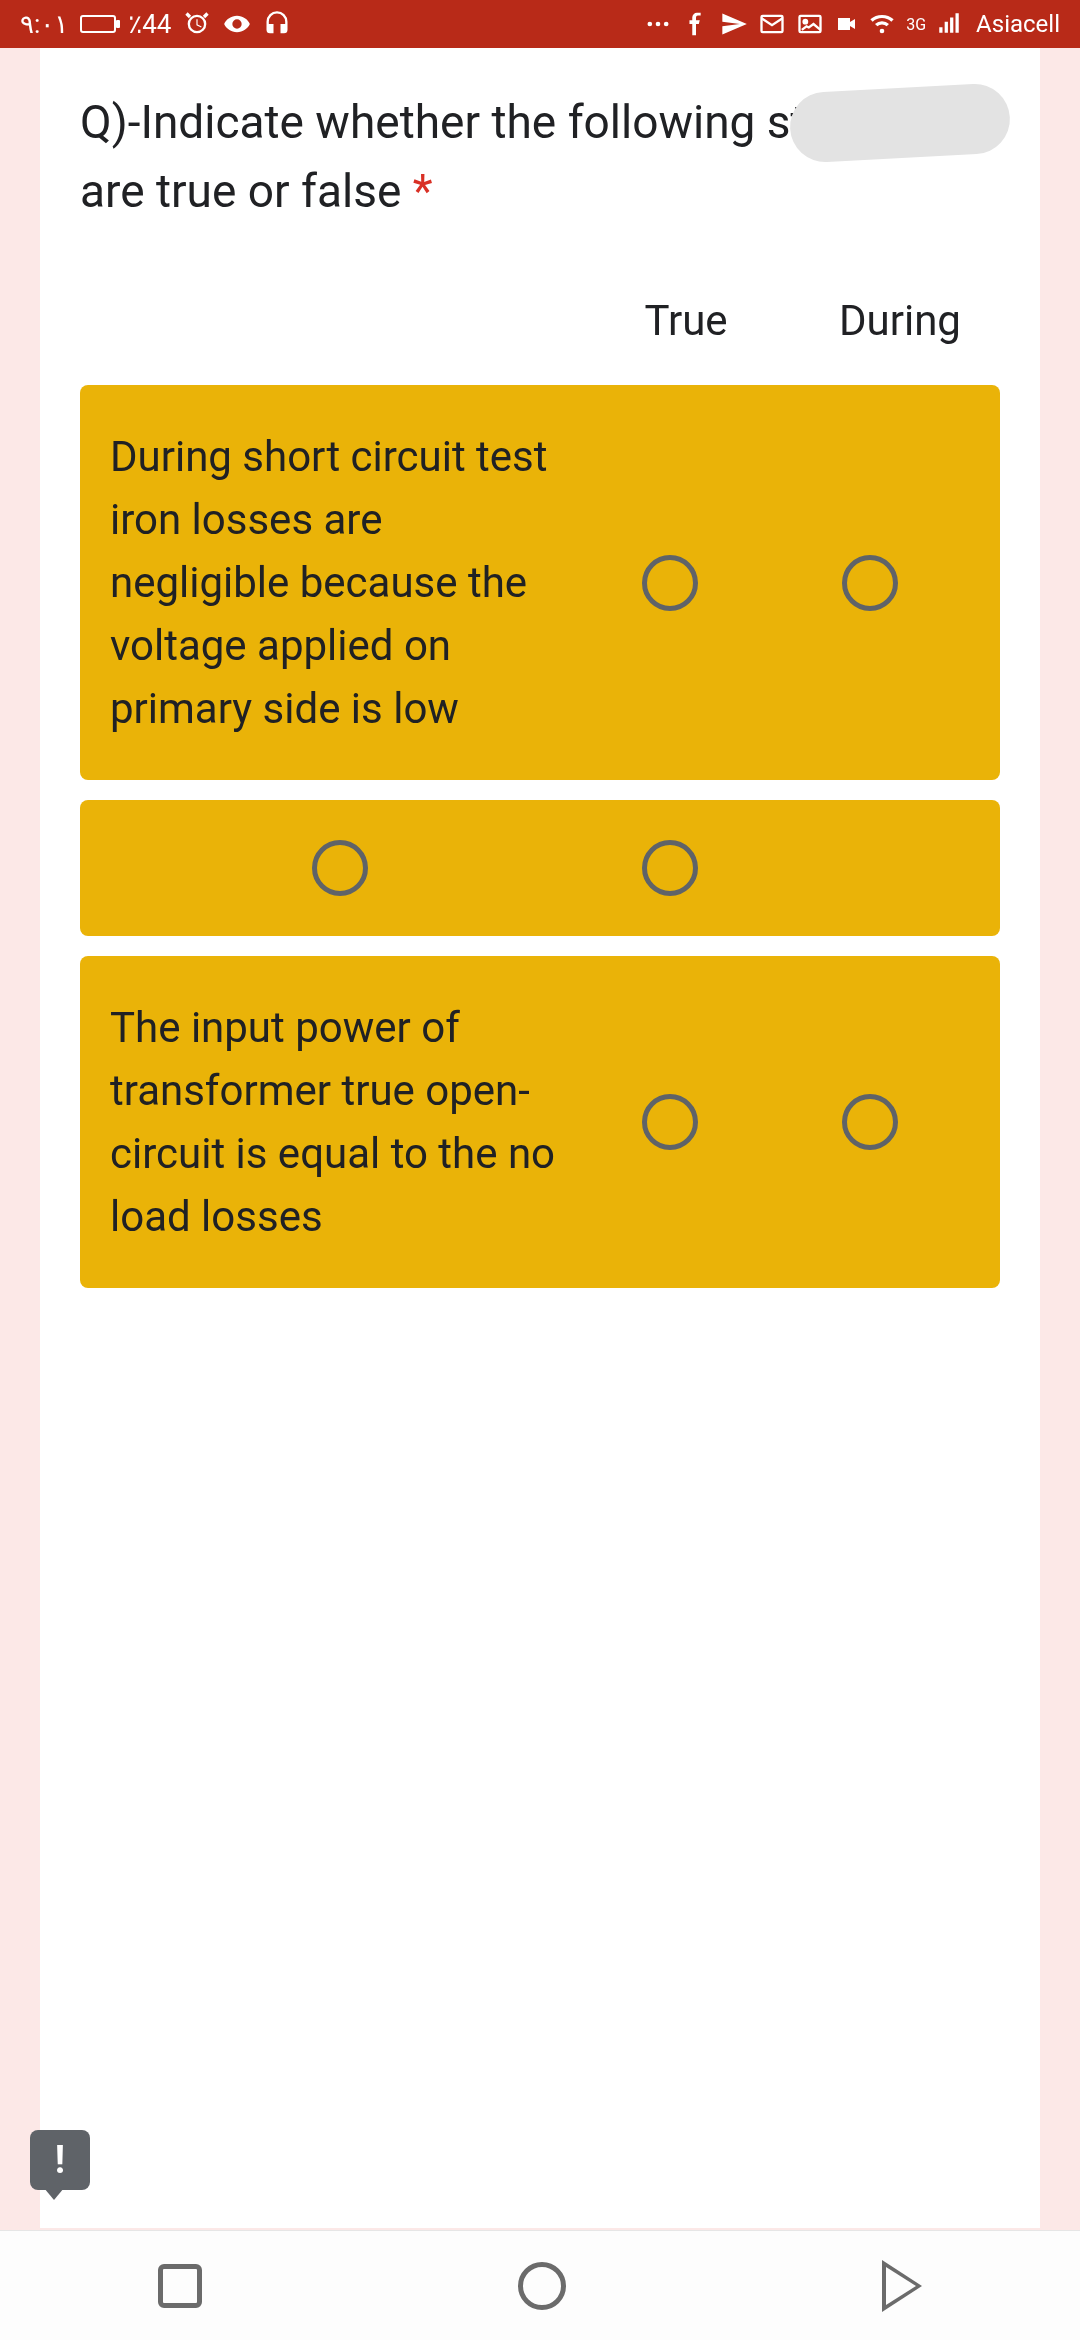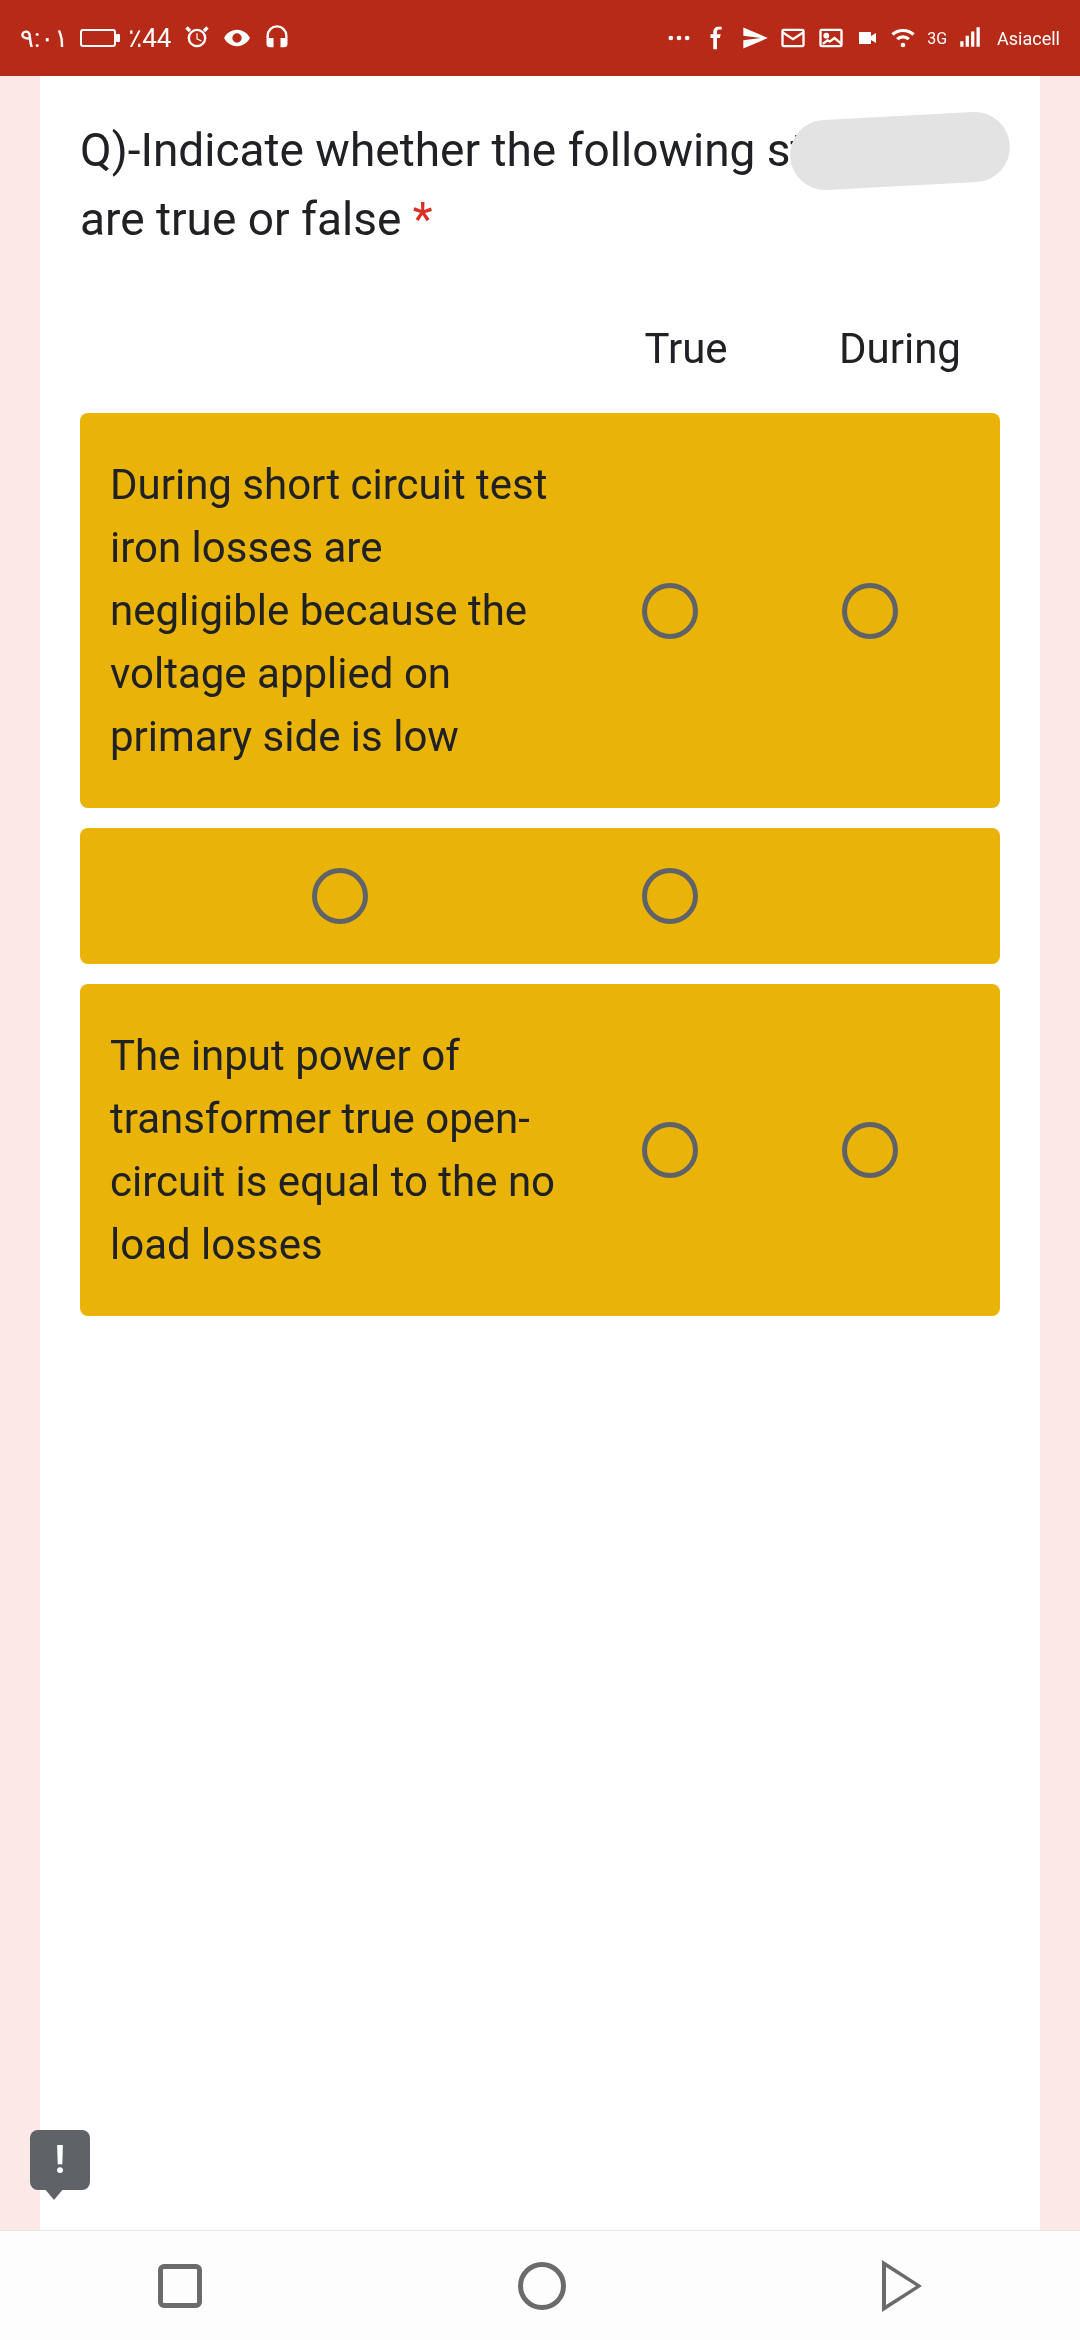--- a/index.html
+++ b/index.html
@@ -5,32 +5,32 @@
   * { margin: 0; padding: 0; box-sizing: border-box; }
   body {
     font-family: 'Roboto', 'Arial', sans-serif;
     background: #fce8e7;
     width: 1080px;
     height: 2340px;
     overflow: hidden;
     position: relative;
   }
   .status-bar {
-    height: 76px;
+    height: 48px;
     background: #b82a18;
     color: #fff;
     display: flex;
     align-items: center;
     justify-content: space-between;
     padding: 0 20px;
     font-size: 26px;
   }
   .status-left { display: flex; align-items: center; gap: 12px; }
   .status-right { display: flex; align-items: center; gap: 10px; }
-  .status-right .carrier { font-size: 18px; margin-left: 4px; }
+  .status-right .carrier { font-size: 24px; margin-left: 4px; }
   .battery-icon {
     width: 36px; height: 18px; border: 2px solid #fff; border-radius: 3px;
     position: relative; display: inline-block;
   }
   .battery-icon::after {
     content: ""; position: absolute; right: -6px; top: 3px; width: 4px; height: 8px;
     background: #fff; border-radius: 1px;
   }
   .battery-fill { background: #fff; height: 100%; width: 30%; }
   .ico { display: inline-flex; align-items: center; justify-content: center; }

